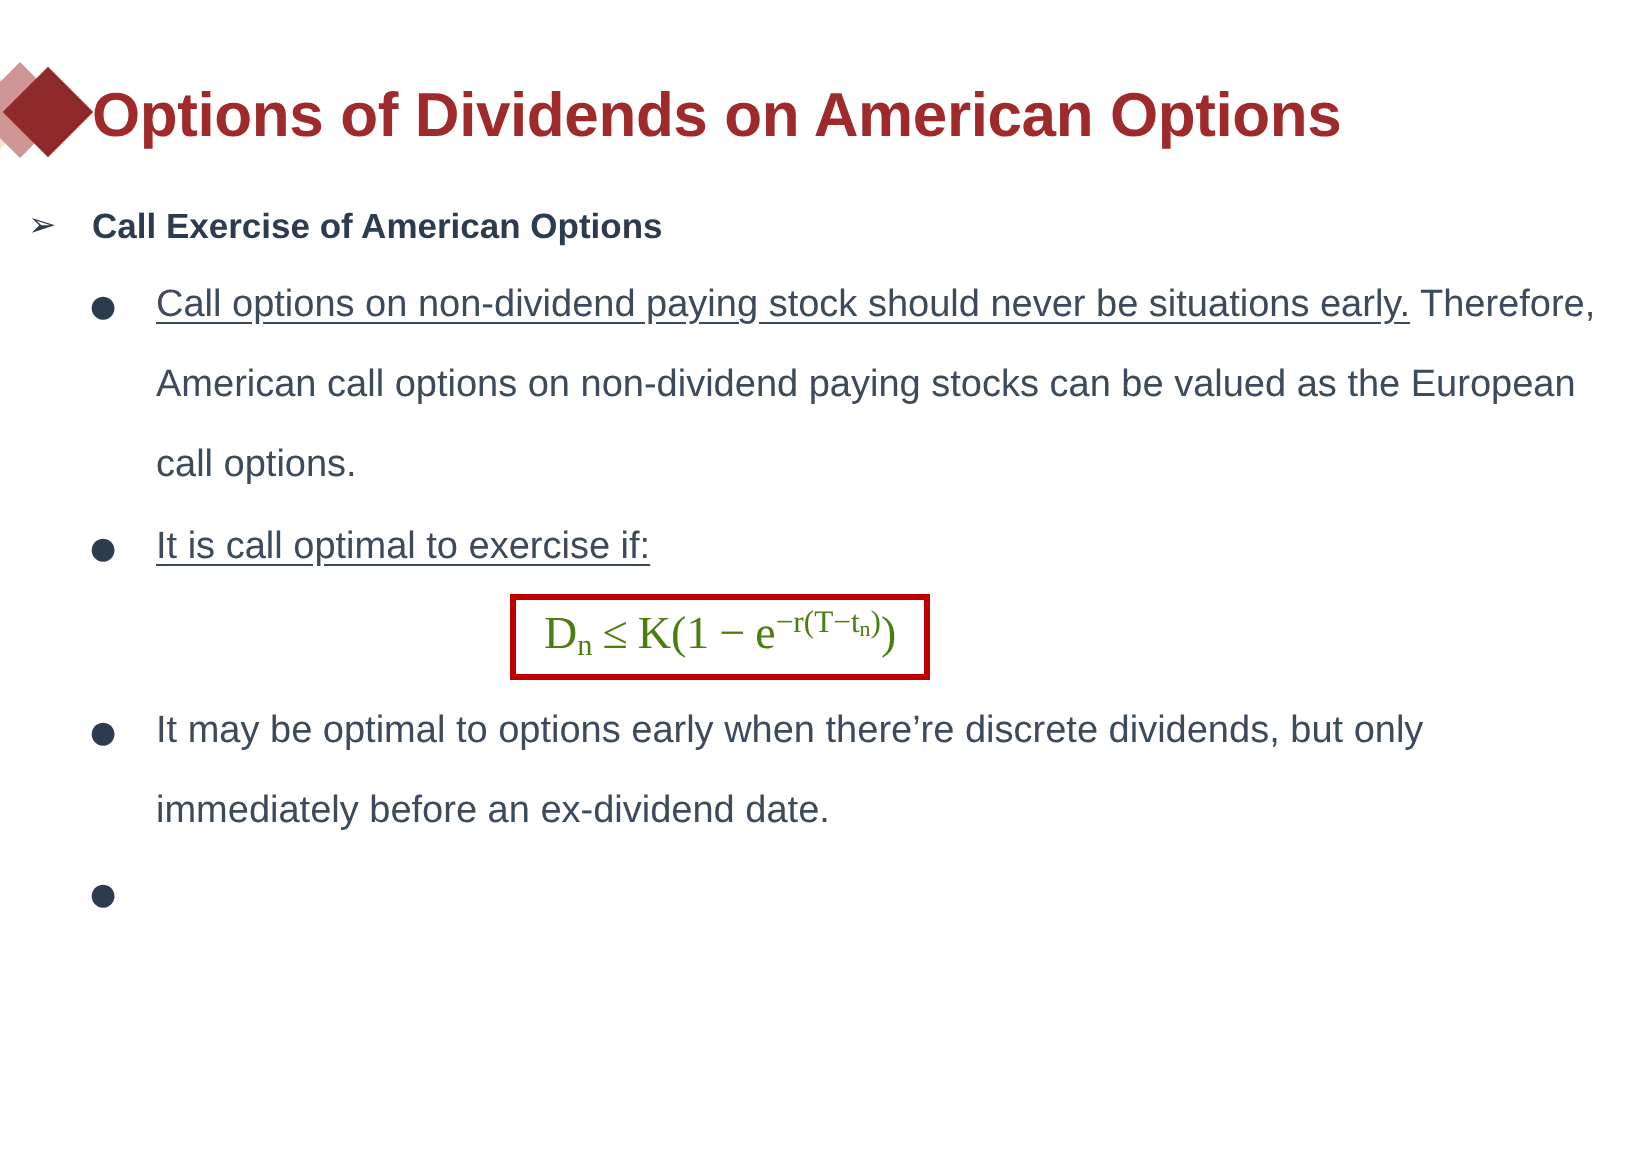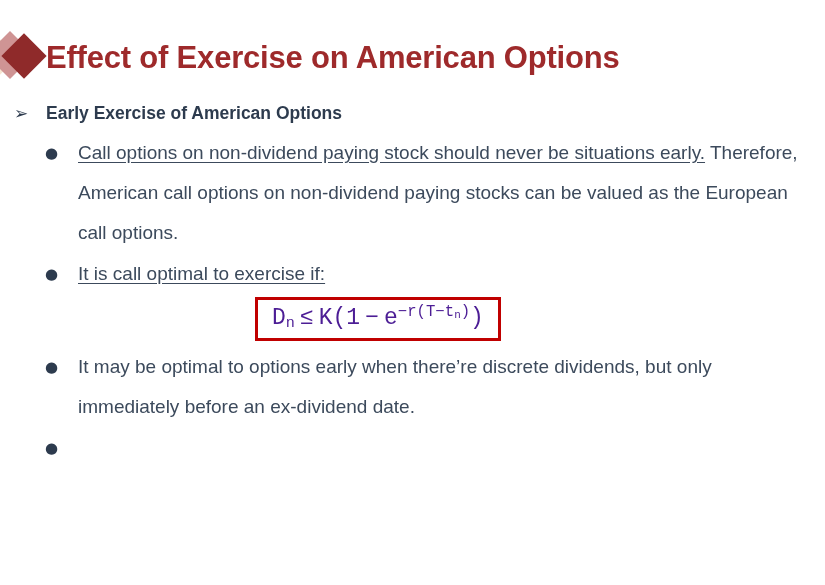--- a/index.html
+++ b/index.html
@@ -131,23 +131,23 @@
     margin-top: 3px;
     margin-bottom: 6px;
   }
   .formula-box {
     border: 3px solid #c00000;
     padding: 3px 14px 5px 14px;
     background: #ffffff;
     display: inline-block;
   }
   .formula {
-    font-family: Liberation Mono, monospace;
+    font-family: Liberation Serif, serif;
     font-size: 23px;
-    color: #4c1d95;
+    color: #4d7c0f;
     white-space: nowrap;
     line-height: 1.18;
   }
   .formula sub {
     font-size: 0.66em;
     vertical-align: -0.22em;
   }
   .formula sup {
     font-size: 0.68em;
     vertical-align: 0.52em;
@@ -162,28 +162,28 @@
 <body>
 
 <div class="slide">
 
   <div class="title-row">
     <div class="logo-mark">
       <span class="dia dia-cream"></span>
       <span class="dia dia-pink"></span>
       <span class="dia dia-dark"></span>
     </div>
-    <div class="slide-title">Effect of Exercise on American Options</div>
+    <div class="slide-title">Options of Dividends on American Options</div>
   </div>
 
   <div class="body">
 
     <div class="lvl1">
       <span class="marker">➢</span>
-      <span class="text">Early Exercise of American Options</span>
+      <span class="text">Call Exercise of American Options</span>
     </div>
 
     <div class="lvl2">
       <span class="marker">●</span>
       <span class="text"><u>Call options on non-dividend paying stock should never be situations early.</u><span> Therefore, American call options on non-dividend paying stocks can be valued as the European call options.</span></span>
     </div>
 
     <div class="lvl2">
       <span class="marker">●</span>
       <span class="text"><u>It is call optimal to exercise if:</u></span>

